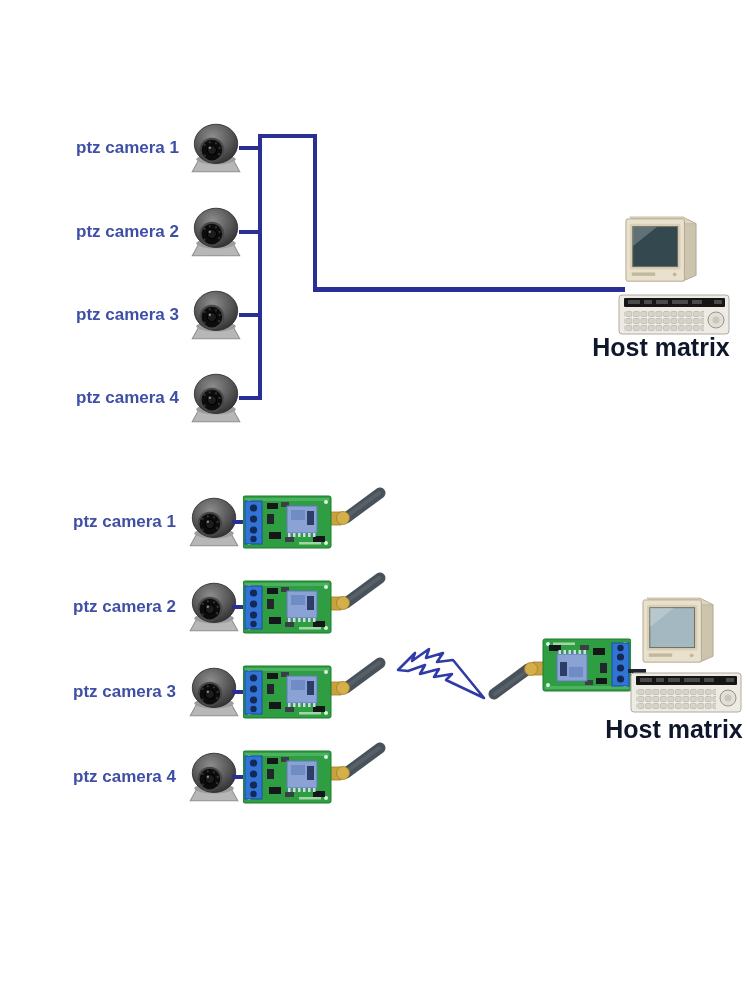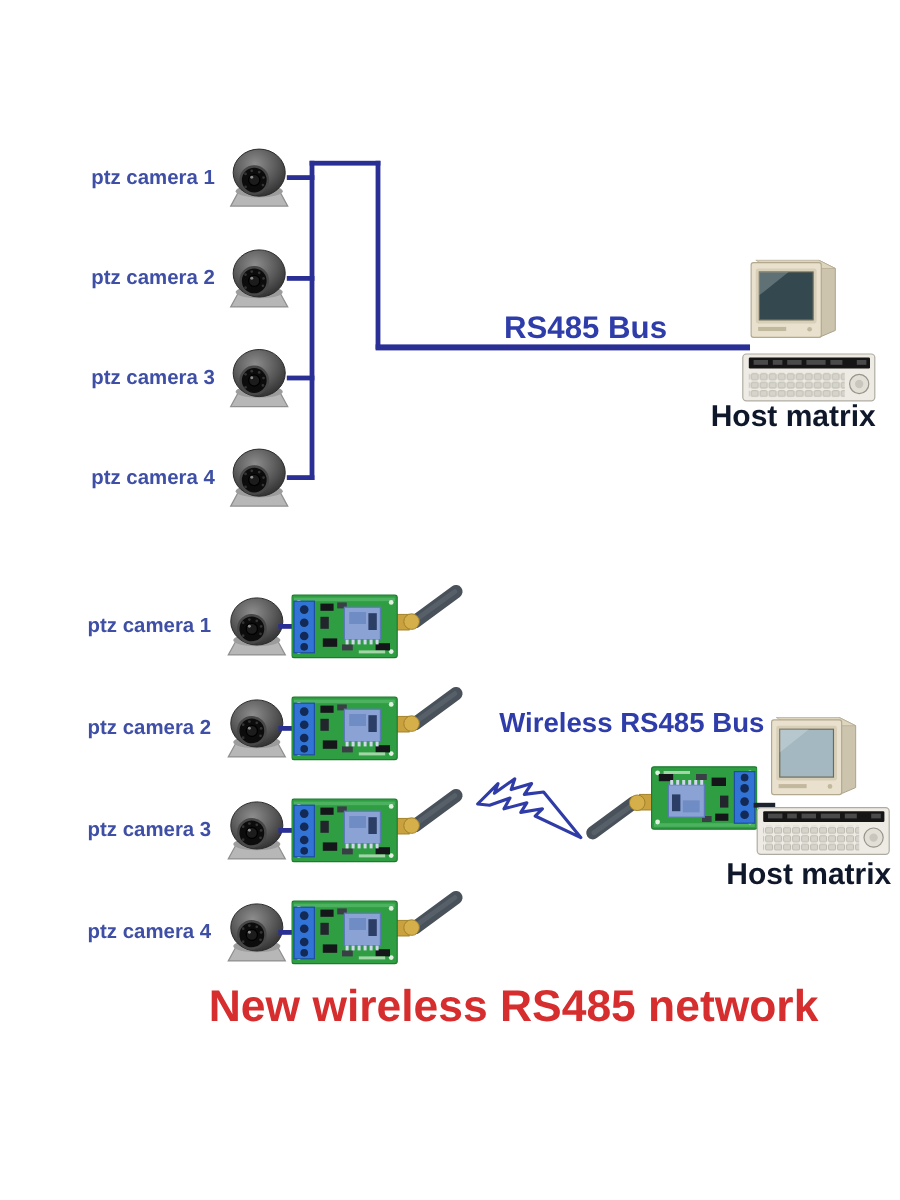--- a/index.html
+++ b/index.html
@@ -148,21 +148,20 @@
   <div class="line" style="left:201px;top:146px;width:23px;height:4px"></div>
   <div class="line" style="left:201px;top:230px;width:23px;height:4px"></div>
   <div class="line" style="left:201px;top:313px;width:23px;height:4px"></div>
   <div class="line" style="left:201px;top:396px;width:23px;height:4px"></div>
 
   <div class="line" style="left:220px;top:134px;width:4px;height:266px"></div>
   <div class="line" style="left:220px;top:134px;width:59px;height:4px"></div>
   <div class="line" style="left:275px;top:134px;width:4px;height:157px"></div>
   <div class="line" style="left:275px;top:287px;width:312px;height:5px"></div>
 
-  <div class="bus-label" style="left:382px;top:258px;font-size:26px">RS485 Bus</div>
 
   <svg class="icon" style="left:586px;top:214px;color:#33494f" width="76" height="74">
       <use href="#monitor"></use>
     </svg>
   <svg class="icon" style="left:580px;top:290px" width="113" height="46">
       <use href="#keyboard"></use>
     </svg>
   <div class="host-label" style="left:518px;top:333px">Host matrix</div>
 
 
@@ -195,35 +194,33 @@
   <svg class="icon" style="left:205px;top:569px" width="150" height="75">
       <use href="#module"></use>
     </svg>
   <svg class="icon" style="left:205px;top:654px" width="150" height="75">
       <use href="#module"></use>
     </svg>
   <svg class="icon" style="left:205px;top:739px" width="150" height="75">
       <use href="#module"></use>
     </svg>
 
-  <div class="bus-label" style="left:378px;top:589px;font-size:23px">Wireless RS485 Bus</div>
 
   <svg class="icon" style="left:356px;top:640px" width="95" height="65">
       <use href="#bolt"></use>
     </svg>
 
   <svg class="icon" style="left:443px;top:628px;transform:rotate(180deg)" width="150" height="75">
       <use href="#module"></use>
     </svg>
 
   <div class="line" style="left:590px;top:669px;width:18px;height:4px;background:#1d2430"></div>
 
   <svg class="icon" style="left:602px;top:596px;color:#a3b8c0" width="78" height="72">
       <use href="#monitor"></use>
     </svg>
   <svg class="icon" style="left:592px;top:668px" width="113" height="46">
       <use href="#keyboard"></use>
     </svg>
   <div class="host-label" style="left:531px;top:715px">Host matrix</div>
 
-  <div class="section-title" style="left:136px;top:818px;width:500px;font-size:37px">New wireless RS485 network</div>
 
 </div>
 
 </body></html>

